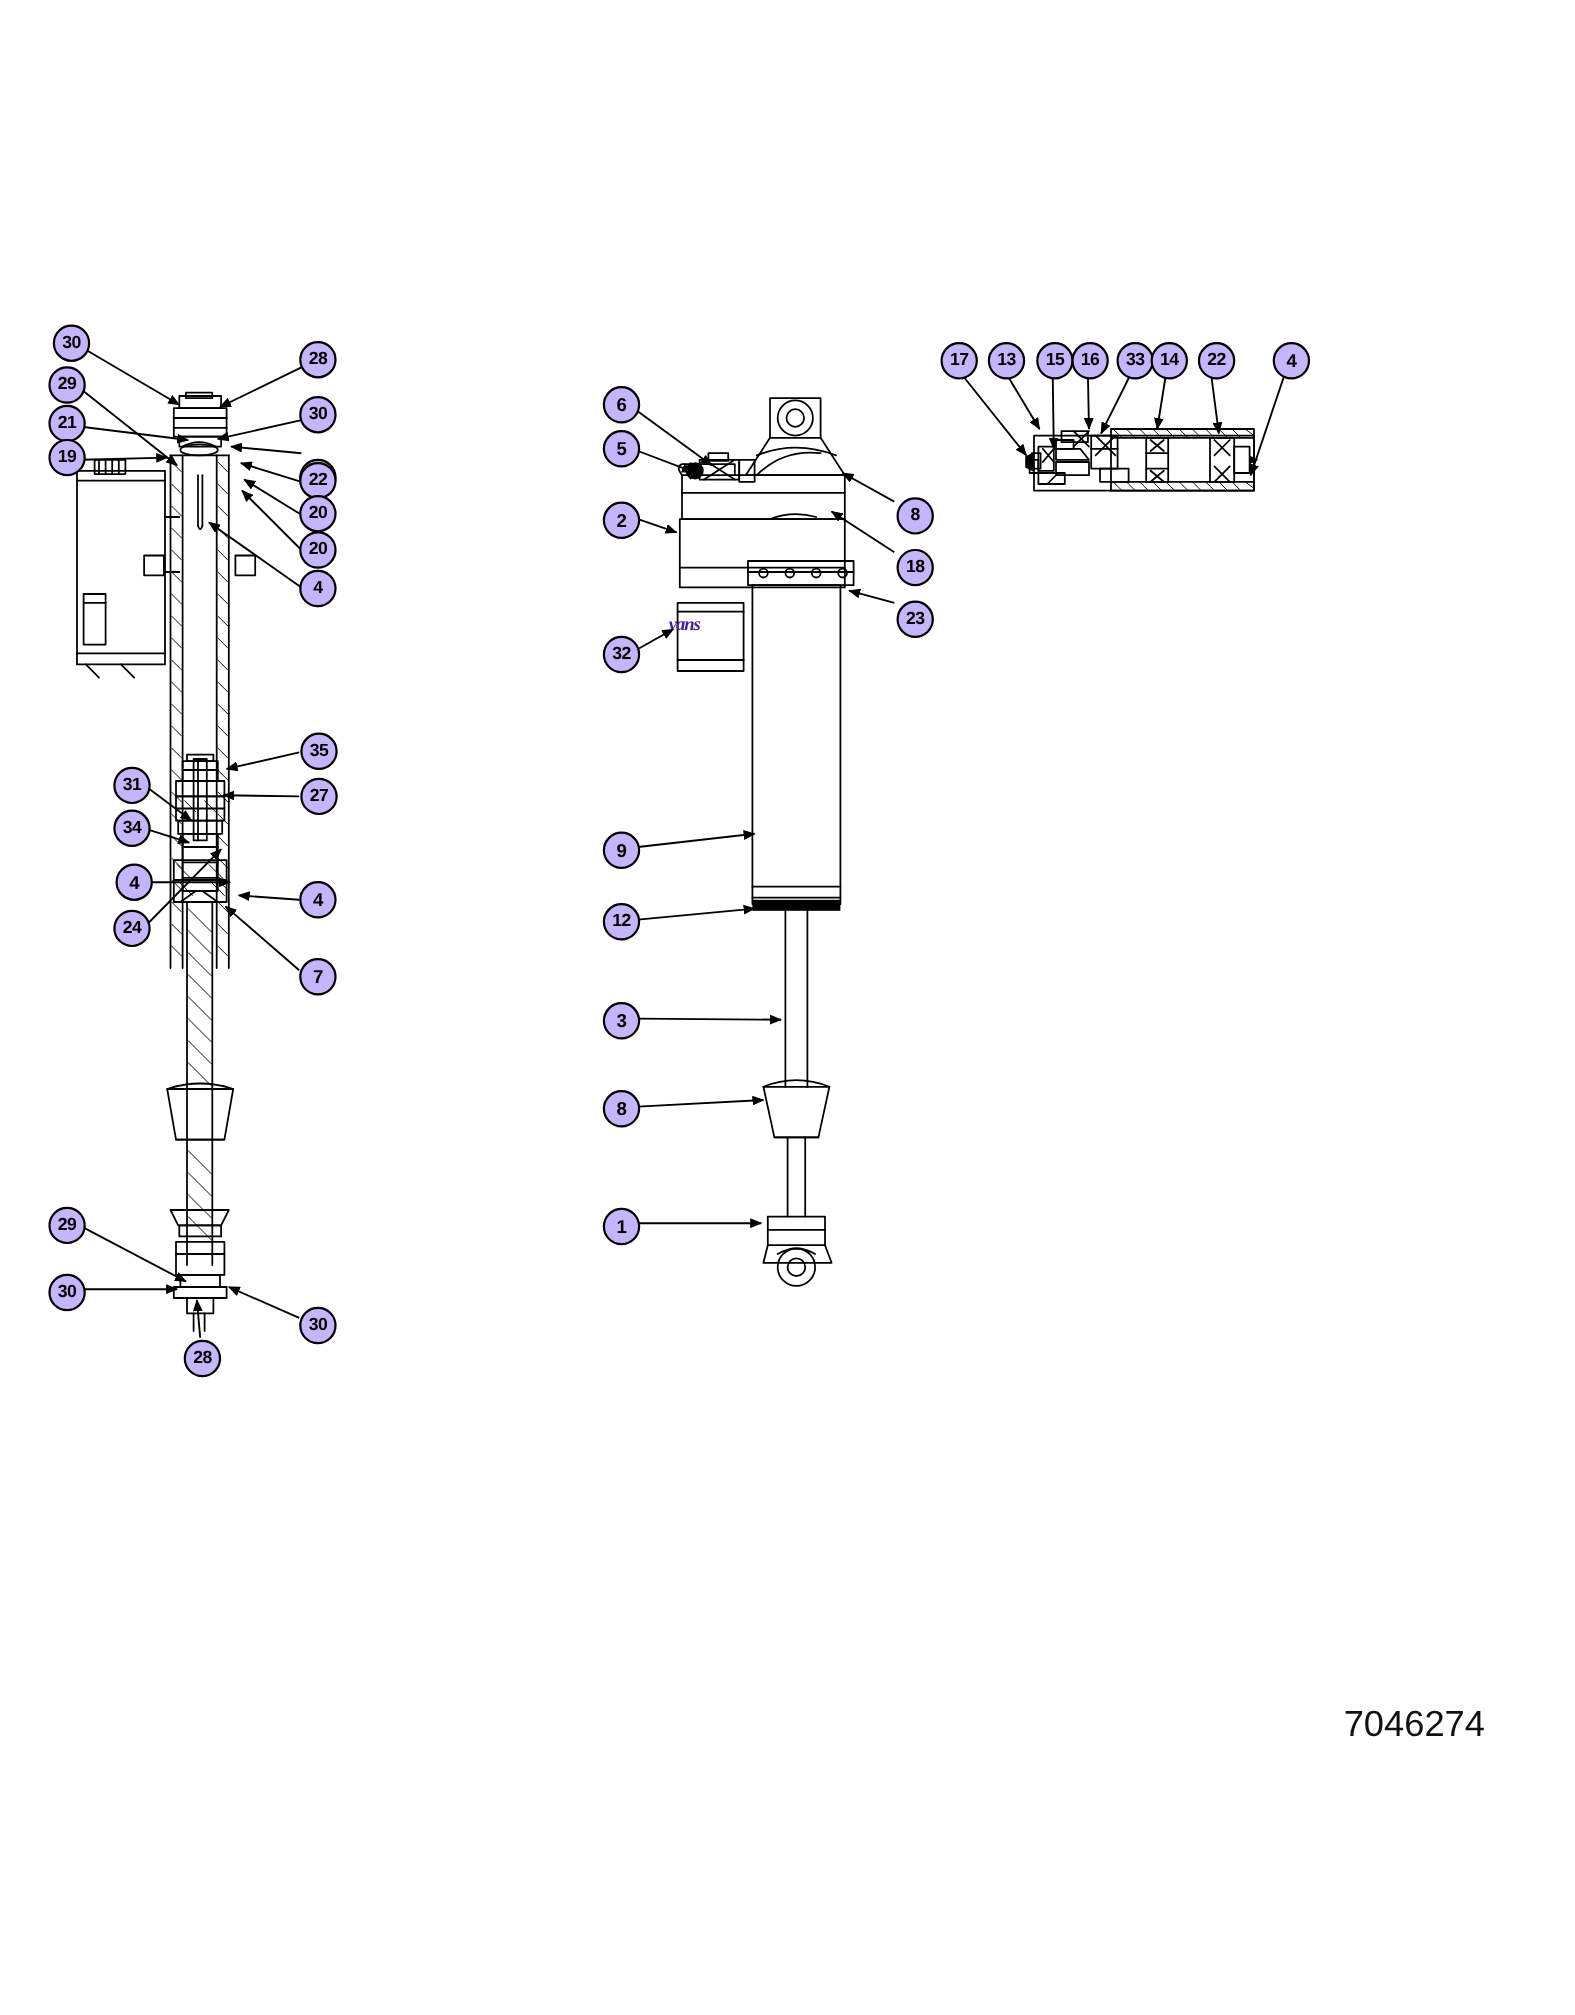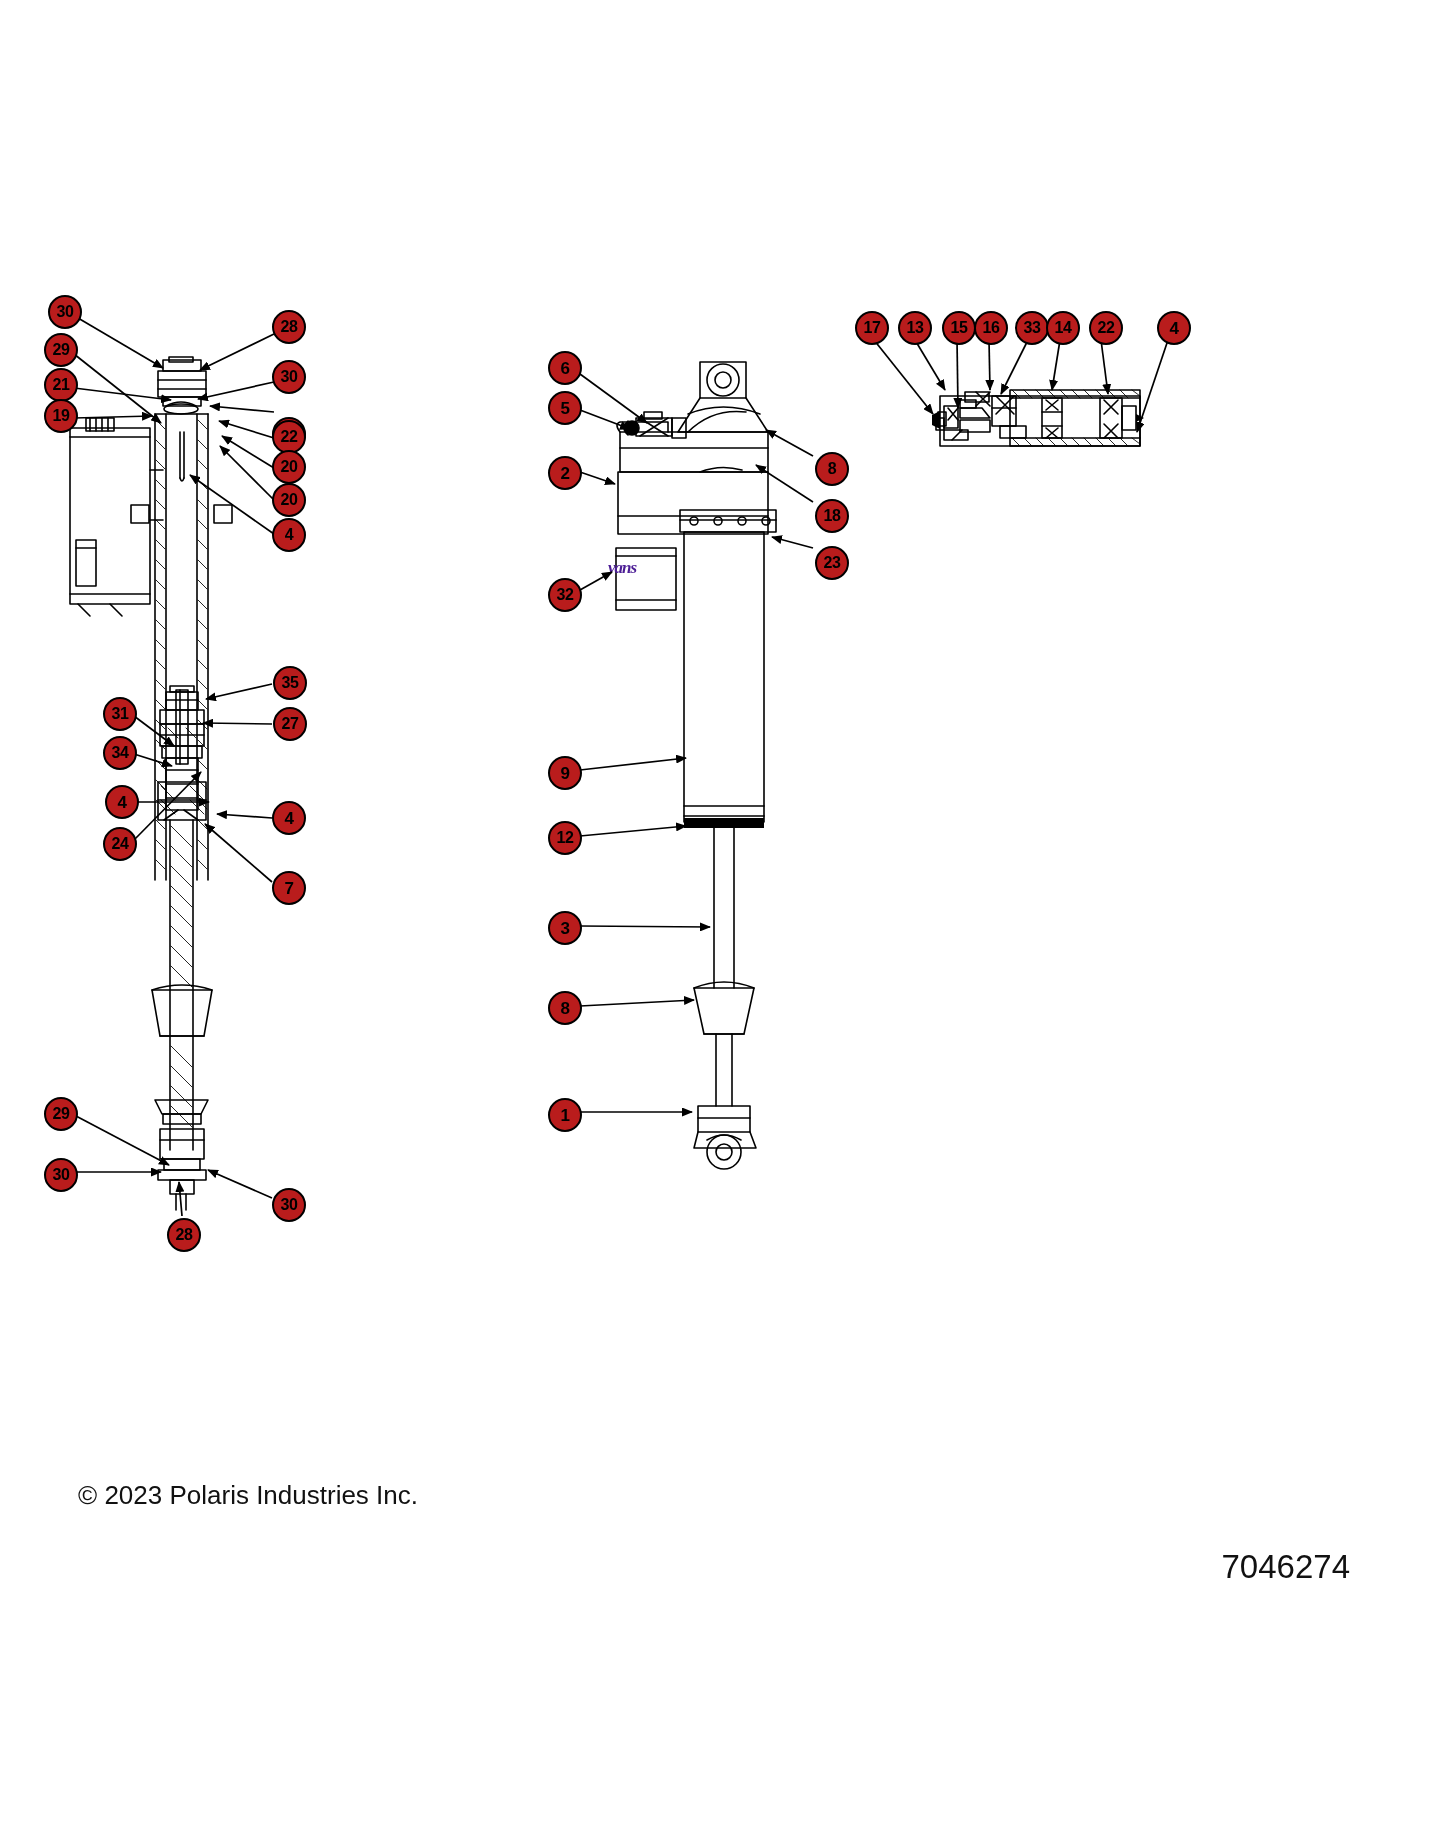--- a/index.html
+++ b/index.html
@@ -2,21 +2,21 @@
 <html><head>
 <meta charset="utf-8">
 <style>
   html,body{margin:0;padding:0;background:#ffffff;}
   body{width:1432px;height:1832px;position:relative;overflow:hidden;
        font-family:"Liberation Sans", sans-serif;color:#000;}
   .sheet{position:absolute;inset:0;background:#fff;}
 
   
   .callout{position:absolute;width:30px;height:30px;border:2.2px solid #000;
-           border-radius:50%;background:#b91c1c;display:flex;align-items:center;
+           border-radius:50%;background:#c4b5fd;display:flex;align-items:center;
            justify-content:center;font-size:17px;font-weight:700;
            font-family:"Liberation Sans",sans-serif;line-height:1;z-index:30;
            letter-spacing:-0.5px;}
   .callout.sm{font-size:16px;}
 
   
   .leaders{position:absolute;left:0;top:0;width:1432px;height:1832px;z-index:20;
            pointer-events:none;}
 
   
@@ -324,16 +324,15 @@
       <div class="callout sm" style="left: 855px; top: 311px;">17</div>
       <div class="callout sm" style="left: 898px; top: 311px;">13</div>
       <div class="callout sm" style="left: 942px; top: 311px;">15</div>
       <div class="callout sm" style="left: 974px; top: 311px;">16</div>
       <div class="callout sm" style="left: 1015px; top: 311px;">33</div>
       <div class="callout sm" style="left: 1046px; top: 311px;">14</div>
       <div class="callout sm" style="left: 1089px; top: 311px;">22</div>
       <div class="callout" style="left: 1157px; top: 311px;">4</div>
     </div>
 
-  <div class="copyright">© 2023 Polaris Industries Inc.</div>
   <div class="partno">7046274</div>
 
 </div>
 
 </body></html>

